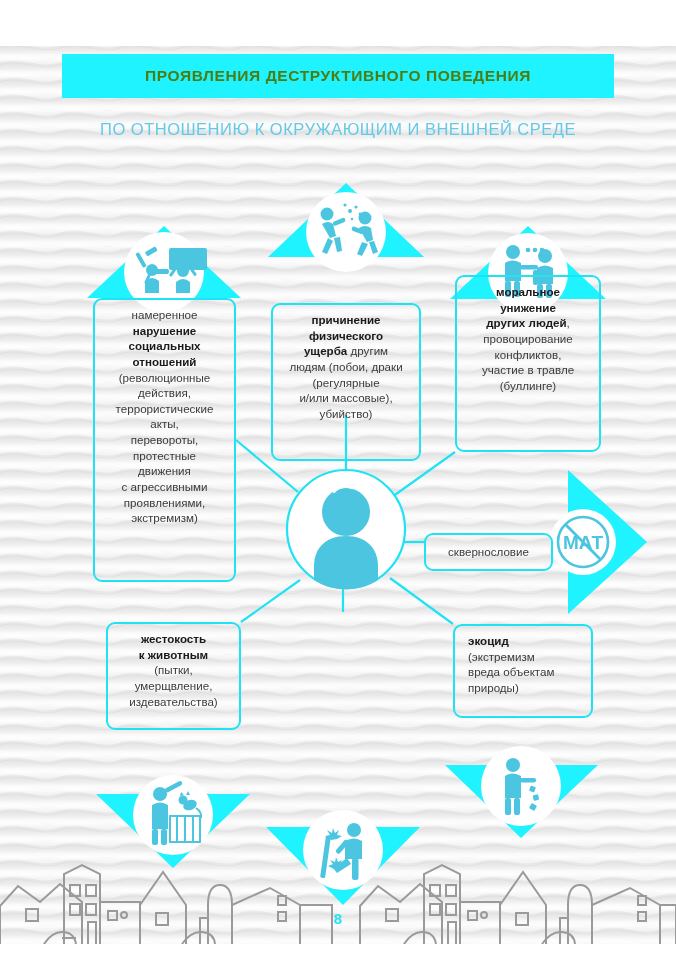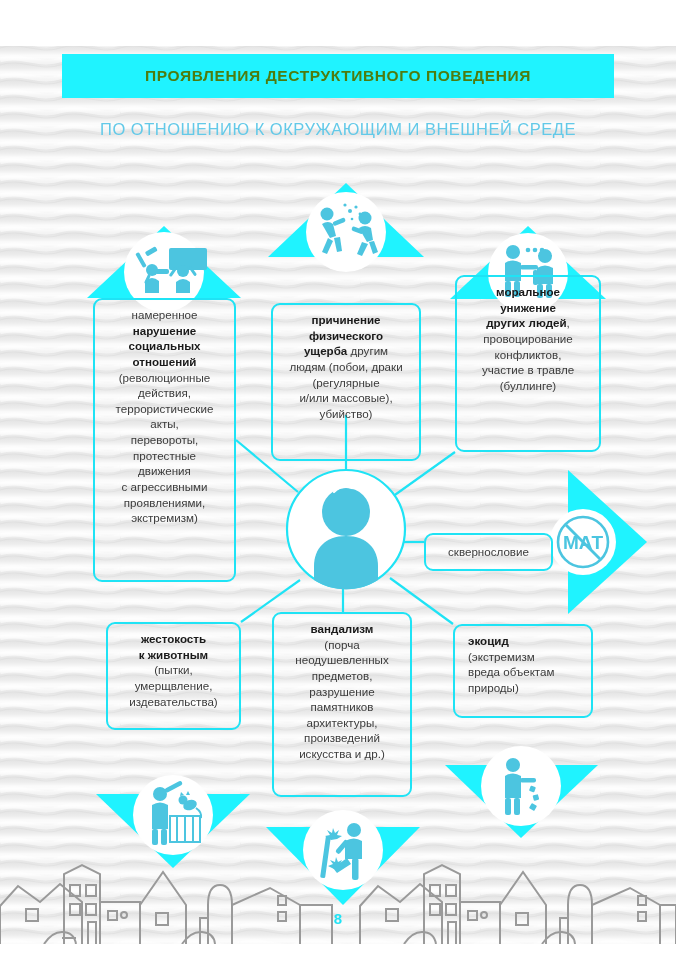--- a/index.html
+++ b/index.html
@@ -431,31 +431,20 @@
   </div>
 
   <div class="box" id="box-cruelty">
     <b class="ln">жестокость</b>
     <b class="ln">к животным</b>
     <span class="ln">(пытки,</span>
     <span class="ln">умерщвление,</span>
     <span class="ln">издевательства)</span>
   </div>
 
-  <div class="box" id="box-vandal">
-    <b class="ln">вандализм</b>
-    <span class="ln">(порча</span>
-    <span class="ln">неодушевленных</span>
-    <span class="ln">предметов,</span>
-    <span class="ln">разрушение</span>
-    <span class="ln">памятников</span>
-    <span class="ln">архитектуры,</span>
-    <span class="ln">произведений</span>
-    <span class="ln">искусства и др.)</span>
-  </div>
 
   <div class="box left-align" id="box-eco">
     <b class="ln">экоцид</b>
     <span class="ln">(экстремизм</span>
     <span class="ln">вреда объектам</span>
     <span class="ln">природы)</span>
   </div>
 
   <div id="page-number">8</div>
 

